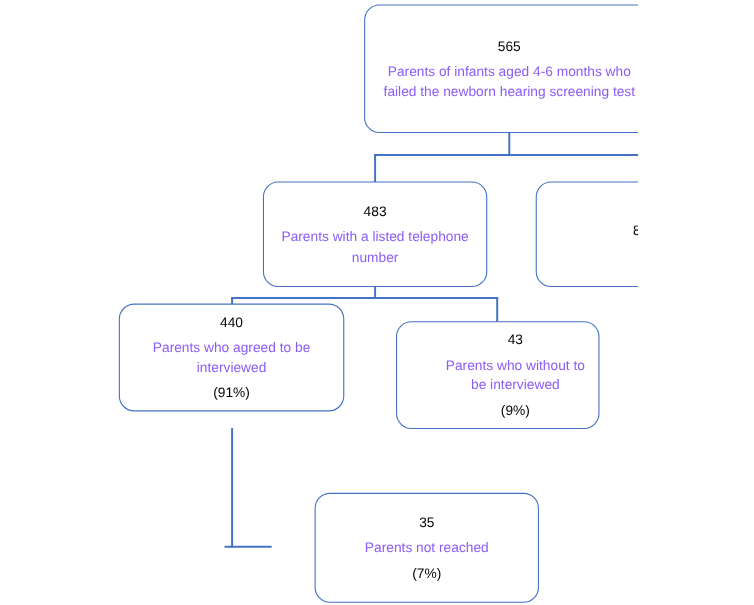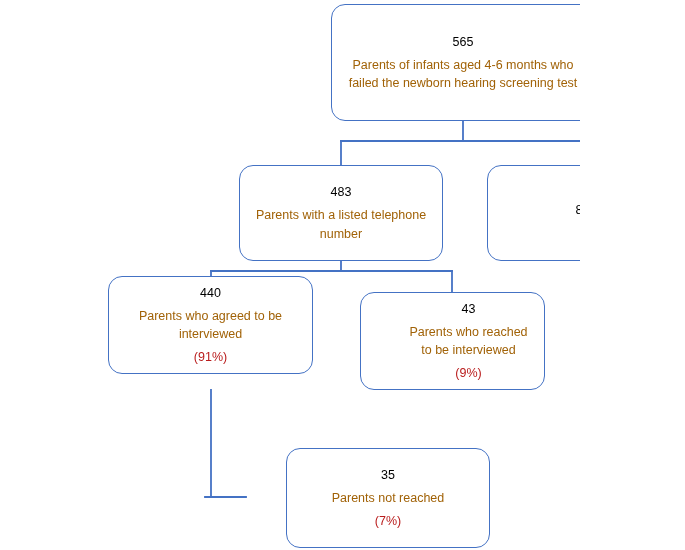--- a/index.html
+++ b/index.html
@@ -42,27 +42,27 @@
   .box-count {
     font-size: 12.5px;
     line-height: 1.45;
     margin-bottom: 5px;
     color: #000000;
   }
   .box-label {
     font-size: 12.5px;
     line-height: 1.45;
     padding: 0 10px;
-    color: #a16207;
+    color: #8b5cf6;
   }
   .box-pct {
     font-size: 12.5px;
     line-height: 1.45;
     margin-top: 5px;
-    color: #b91c1c;
+    color: #000000;
   }
   .box-pct:empty { display: none; }
   .box-count:empty { display: none; }
 
   
   #box-screened   { left: 331px; top: 4px;   width: 264px; height: 117px; }
   #box-listed     { left: 239px; top: 165px; width: 204px; height: 96px; align-items: center;  }
   #box-unlisted   { left: 487px; top: 165px; width: 191px; height: 96px;  }
   #box-agreed     { left: 108px; top: 276px; width: 205px; height: 98px;  }
   #box-refused    { left: 360px; top: 292px; width: 185px; height: 98px; padding-left: 32px;  }
@@ -116,21 +116,21 @@
   </div>
 
   <div class="flow-box" id="box-agreed">
     <div class="box-count">440</div>
     <div class="box-label">Parents who agreed to be interviewed</div>
     <div class="box-pct">(91%)</div>
   </div>
 
   <div class="flow-box" id="box-refused">
     <div class="box-count">43</div>
-    <div class="box-label">Parents who reached to be interviewed</div>
+    <div class="box-label">Parents who without to be interviewed</div>
     <div class="box-pct">(9%)</div>
   </div>
 
 
   <div class="flow-box" id="box-notreached">
     <div class="box-count">35</div>
     <div class="box-label">Parents not reached</div>
     <div class="box-pct">(7%)</div>
   </div>
 

